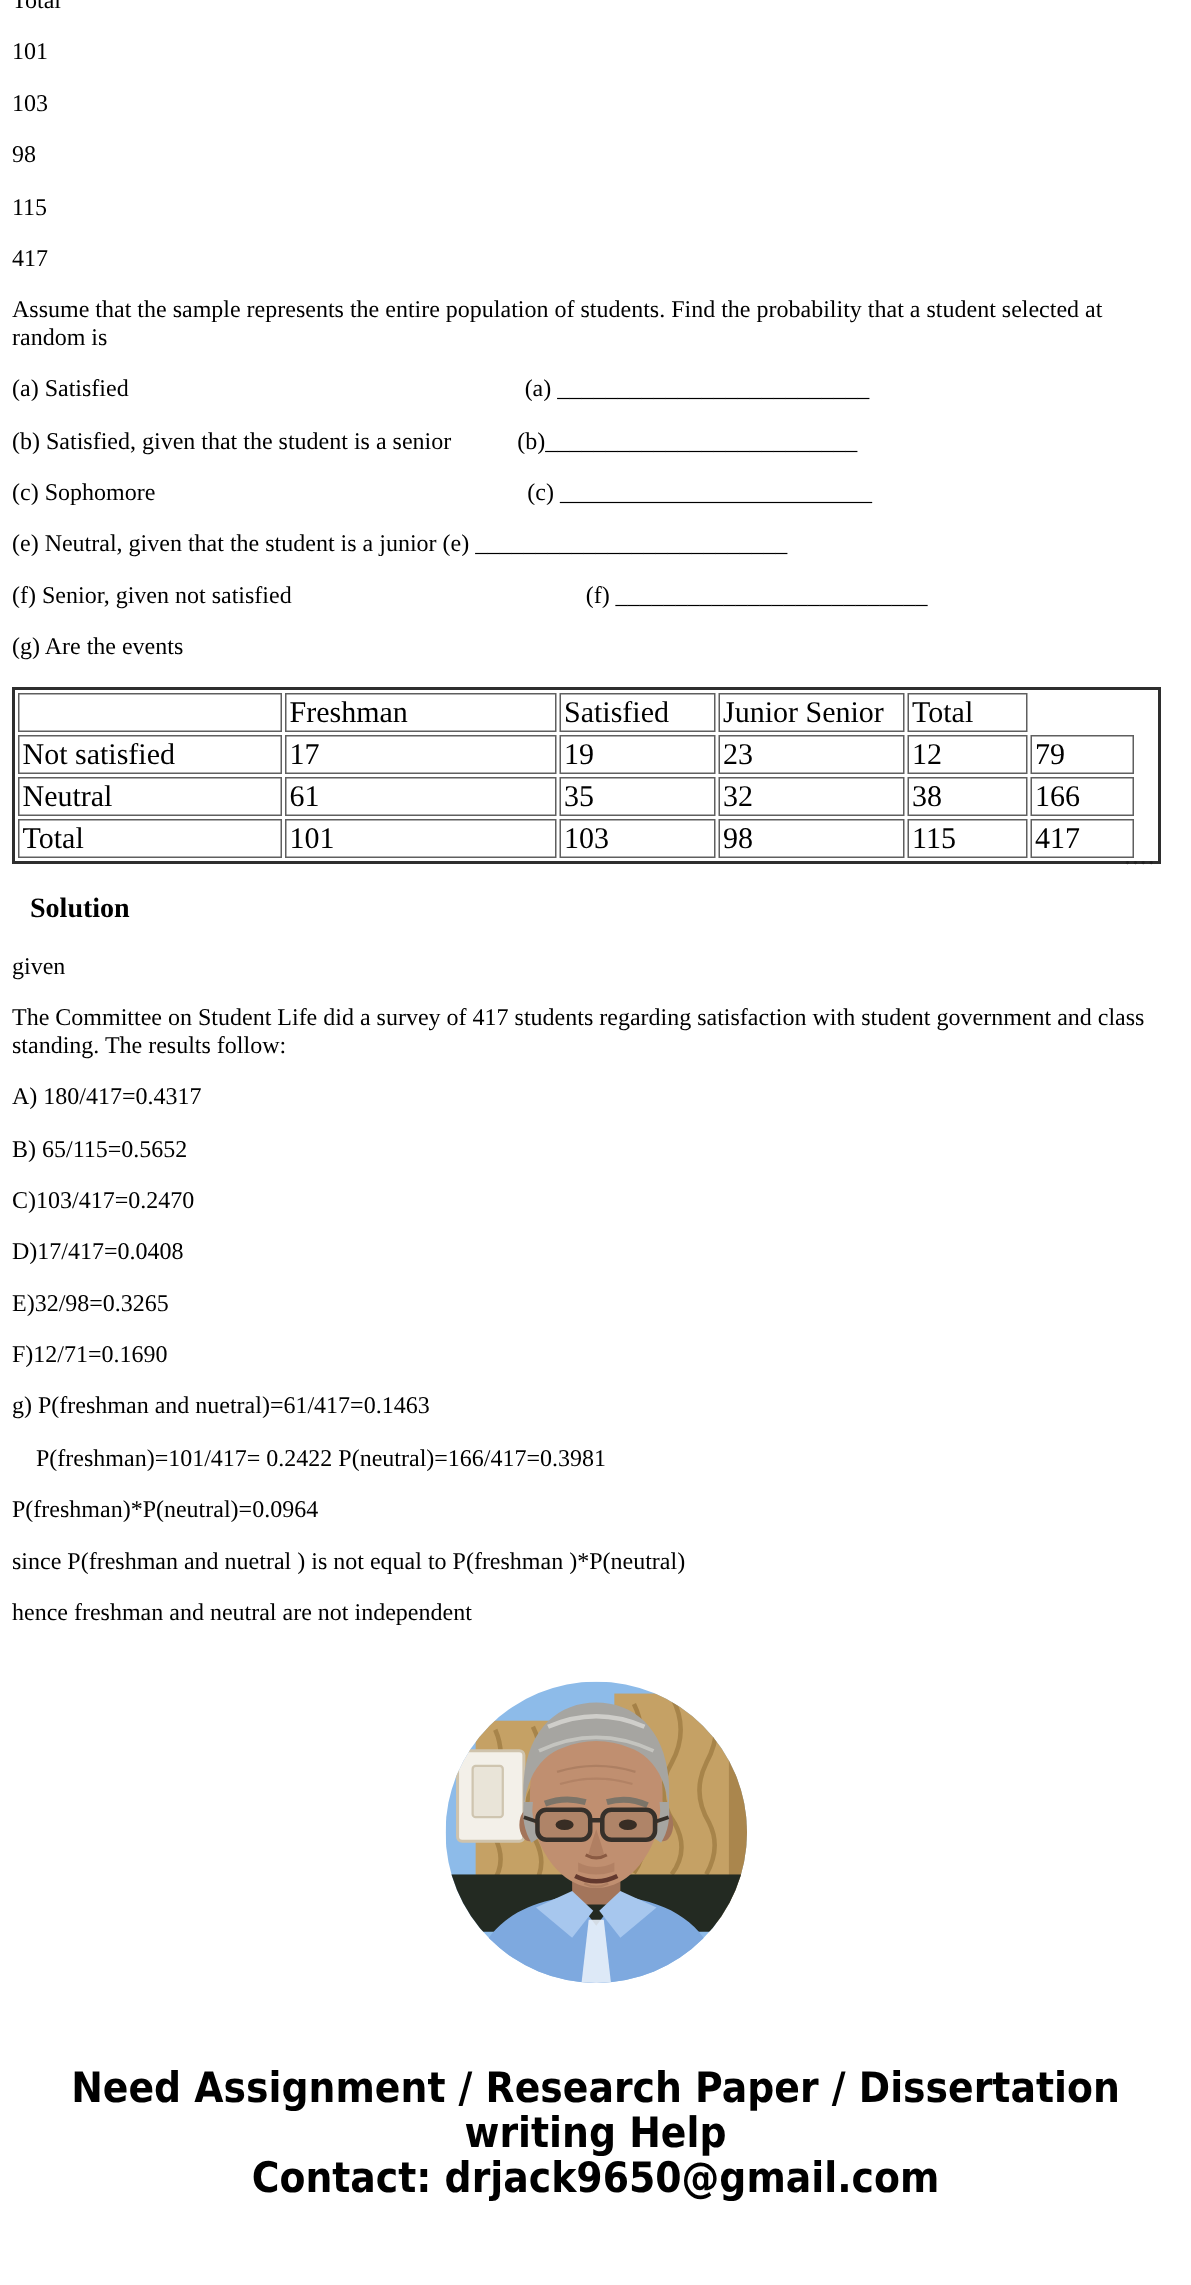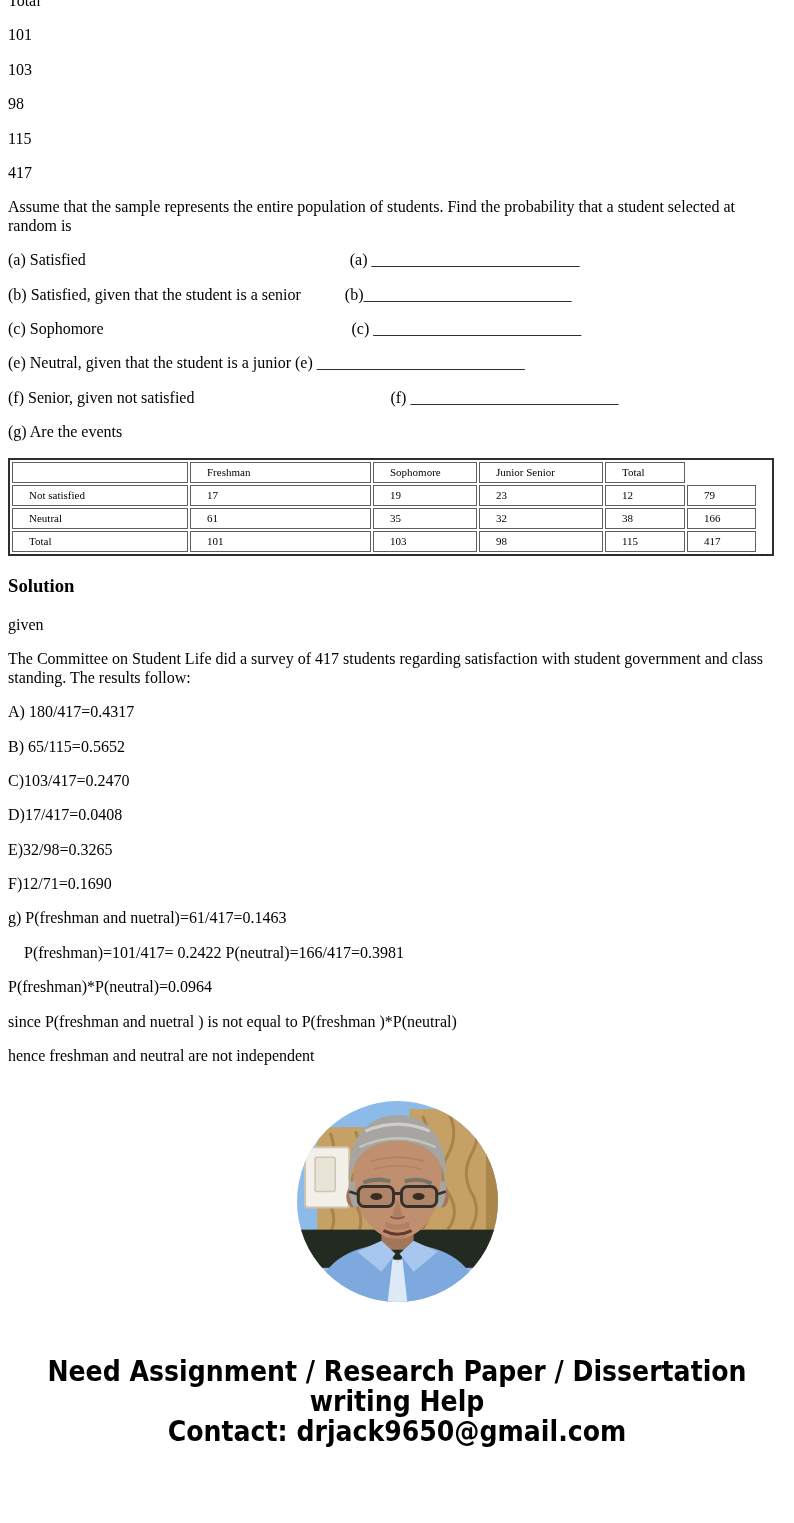--- a/index.html
+++ b/index.html
@@ -1,26 +1,26 @@
 <!DOCTYPE html>
 <html><head>
 <meta charset="utf-8">
 <style>
   html, body { margin: 0; padding: 0; background: #ffffff; color: #000; }
   body { width: 794px; font-family: "Liberation Serif", "DejaVu Serif", serif; font-size: 16px; }
   .doc { padding: 0 8px 30px 8px; box-sizing: border-box; }
   p.line { margin: 16px 0; line-height: 1.15; white-space: pre-wrap; word-break: normal; }
   #top-totals p:first-child { margin-top: -8px; }
-  h3.solution-h { font-size: 18.7px; font-weight: bold; margin: 19px 0; line-height: 1.15; }
+  h3.solution-h { font-size: 18.7px; font-weight: bold; margin: 19px 12px; line-height: 1.15; }
 
   
   .table-wrap { position: relative; margin: 17px 0; width: 766px; }
   table.data { border-collapse: separate; border-spacing: 2px; border: 2px solid #2e2e2e;
                width: 766px; table-layout: fixed; }
-  table.data td { border: 1px solid #5f5f5f; padding: 0 1px 0 16px; font-size: 11px;
+  table.data td { border: 1px solid #5f5f5f; padding: 0 1px 0 2px; font-size: 20px;
                   line-height: 1.2; white-space: nowrap; overflow: hidden; height: 19px; font-family: Liberation Serif, serif; }
   .corner-dots { position: absolute; right: 3px; bottom: -4px; font-weight: bold;
                  font-size: 13px; letter-spacing: 2px; color: #222; }
 
   
   .avatar-wrap { display: flex; justify-content: center; margin-top: 36px; }
   .avatar-wrap svg { display: block; }
 
   
   .footer { margin-top: 55px; text-align: center; font-family: "DejaVu Sans", sans-serif;
@@ -61,21 +61,21 @@
           <col style="width:104px">
         <col style="width:124px">
           <col style="width:80px">
           <col style="width:69px">
           <col>
       </colgroup>
       <tbody id="table-body">
           <tr>
             <td></td>
             <td>Freshman</td>
-            <td>Sophomore</td>
+            <td>Satisfied</td>
             <td>Junior Senior</td>
             <td>Total</td>
           </tr>
           <tr>
             <td>Not satisfied</td>
             <td>17</td>
             <td>19</td>
             <td>23</td>
             <td>12</td>
             <td>79</td>

